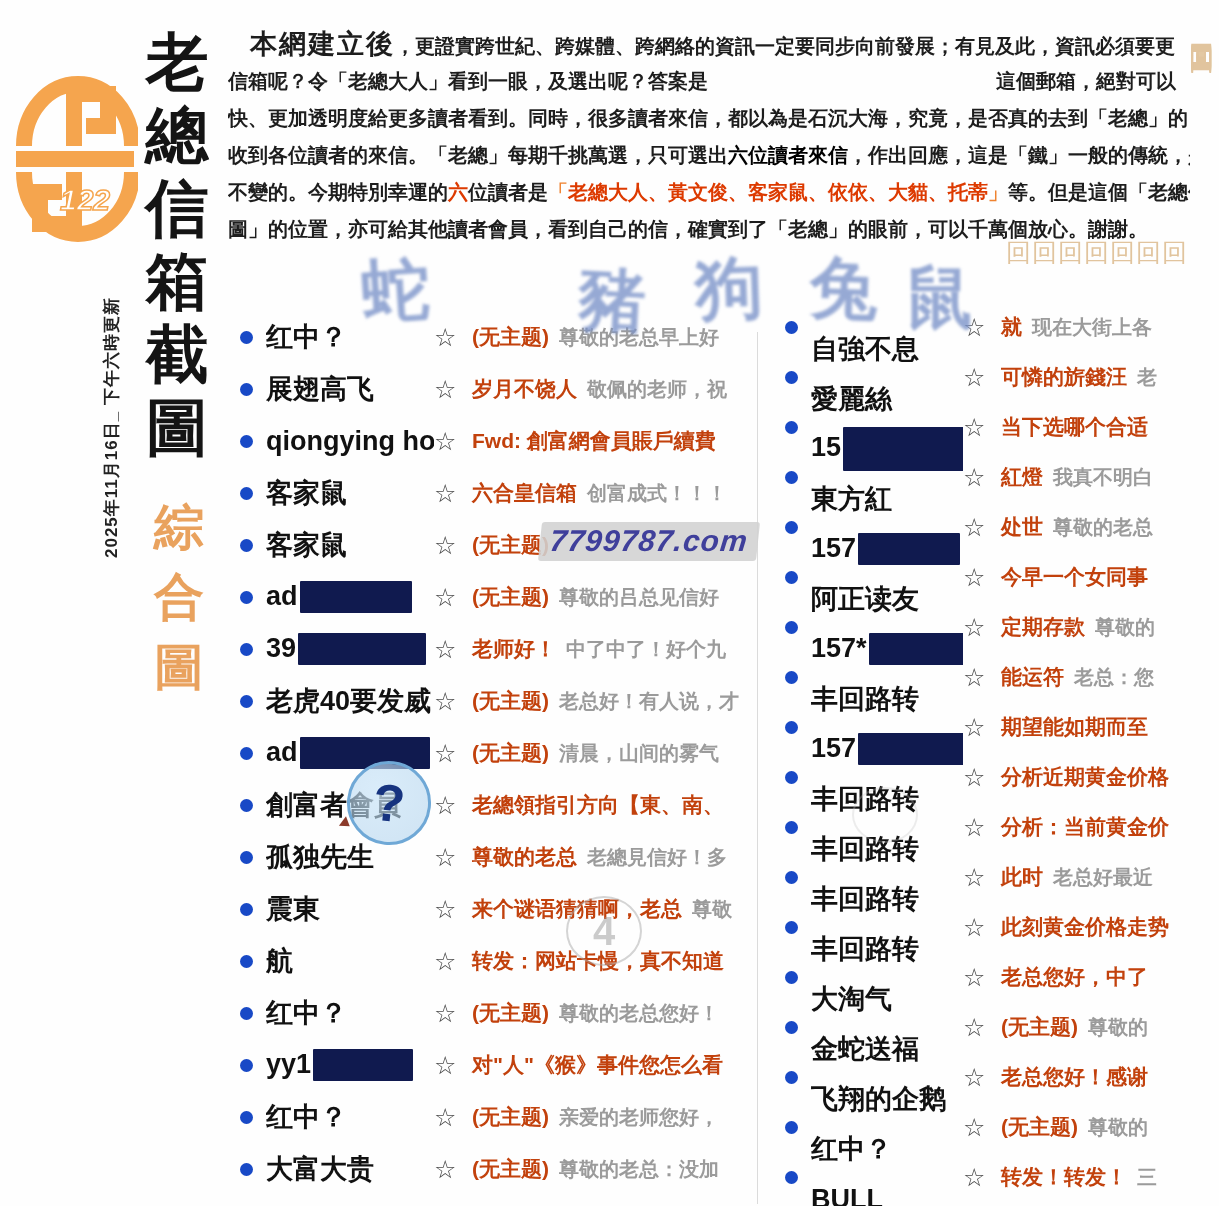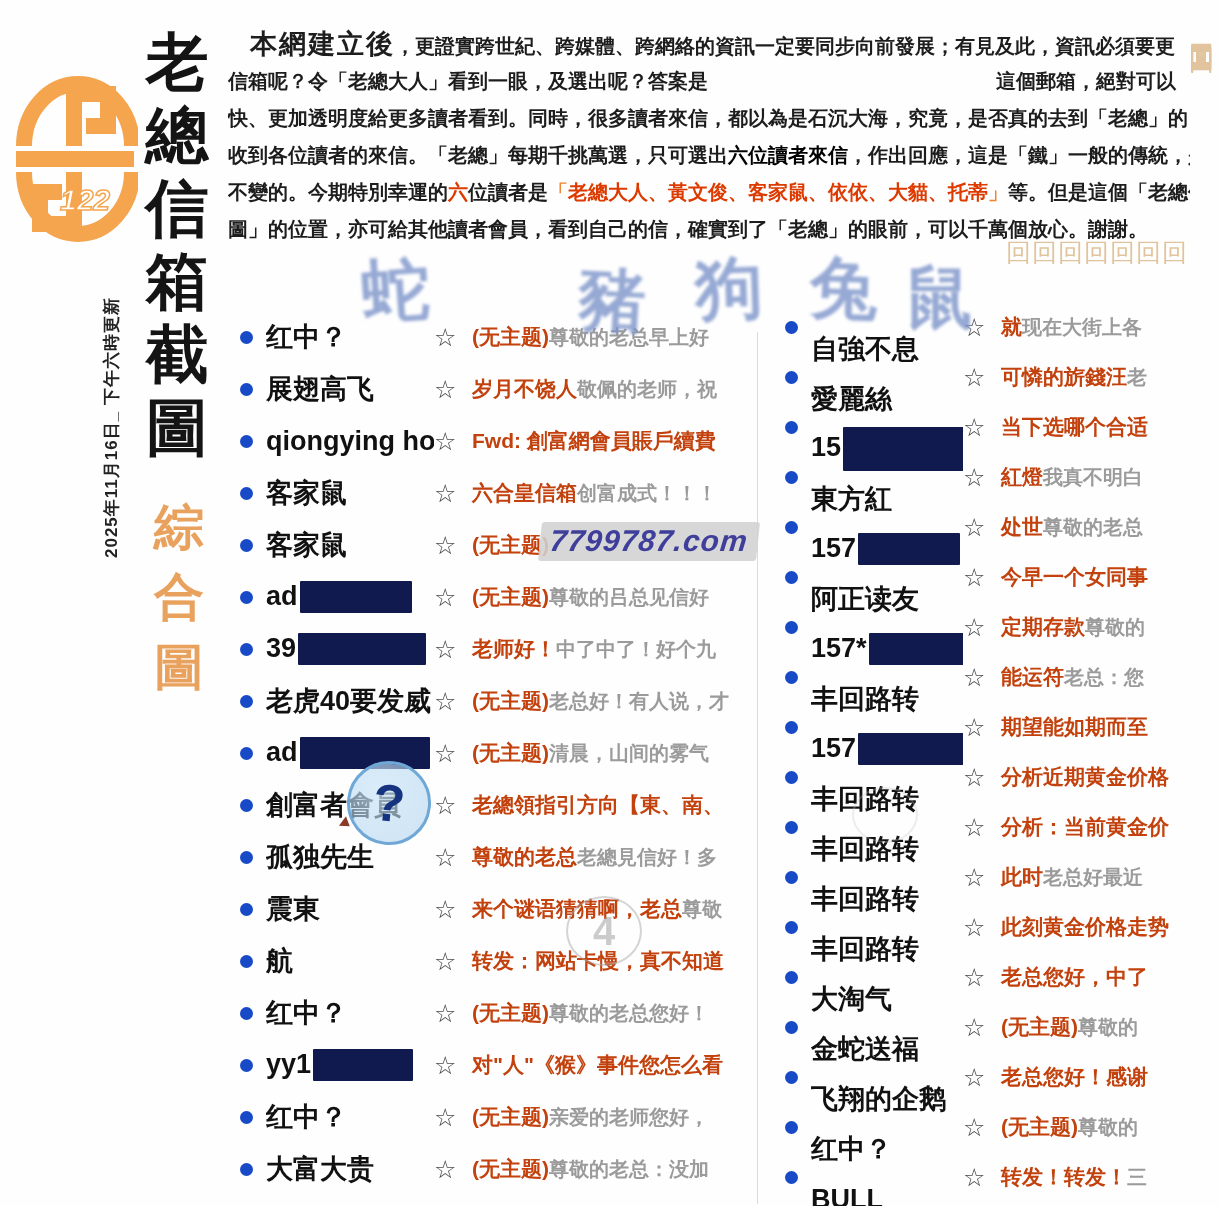--- a/index.html
+++ b/index.html
@@ -45,21 +45,21 @@
   #mail-left .mail-row{height:52px;}
   #mail-right .mail-row{height:50px;}
   .dot{flex:0 0 13px;height:13px;border-radius:50%;background:#1849C6;margin-right:13px;}
   .sender{font-weight:bold;font-size:27px;color:#111;overflow:hidden;}
   #mail-left .sender{flex:0 0 168px;}
   #mail-right .sender{flex:0 0 152px;margin-top:44px;}
   .redact{display:inline-block;background:#101A4F;height:32px;vertical-align:middle;
     border-radius:1px;margin-left:2px;}
   .star{flex:0 0 38px;font-size:25px;color:#4a4a4a;text-align:left;}
   .subj{font-weight:bold;font-size:21px;color:#c2410c;}
-  .prev{font-weight:bold;font-size:20px;color:#9b9b9b;margin-left:0;}
+  .prev{font-weight:bold;font-size:20px;color:#9b9b9b;margin-left:10px;}
   
   #divider{position:absolute;left:757px;top:332px;width:1px;height:872px;background:#DBDBDB;}
   #site-mark{position:absolute;left:540px;top:522px;padding:2px 10px 3px;
     background:rgba(209,209,209,0.88);border-radius:3px;transform:skewX(-6deg);
     font-style:italic;font-weight:bold;font-size:30px;color:#3F3F9B;letter-spacing:1px;}
   #q-mark{position:absolute;left:347px;top:761px;width:78px;height:78px;border-radius:50%;
     border:3px solid #6FA8D6;background:radial-gradient(circle at 35% 35%,rgba(205,230,248,0.75),rgba(150,195,230,0.45));
     display:flex;align-items:center;justify-content:center;
     font-weight:bold;font-size:52px;color:#16337F;transform:rotate(6deg);}
   #q-mark::after{content:"";position:absolute;left:-6px;bottom:8px;width:0;height:0;

